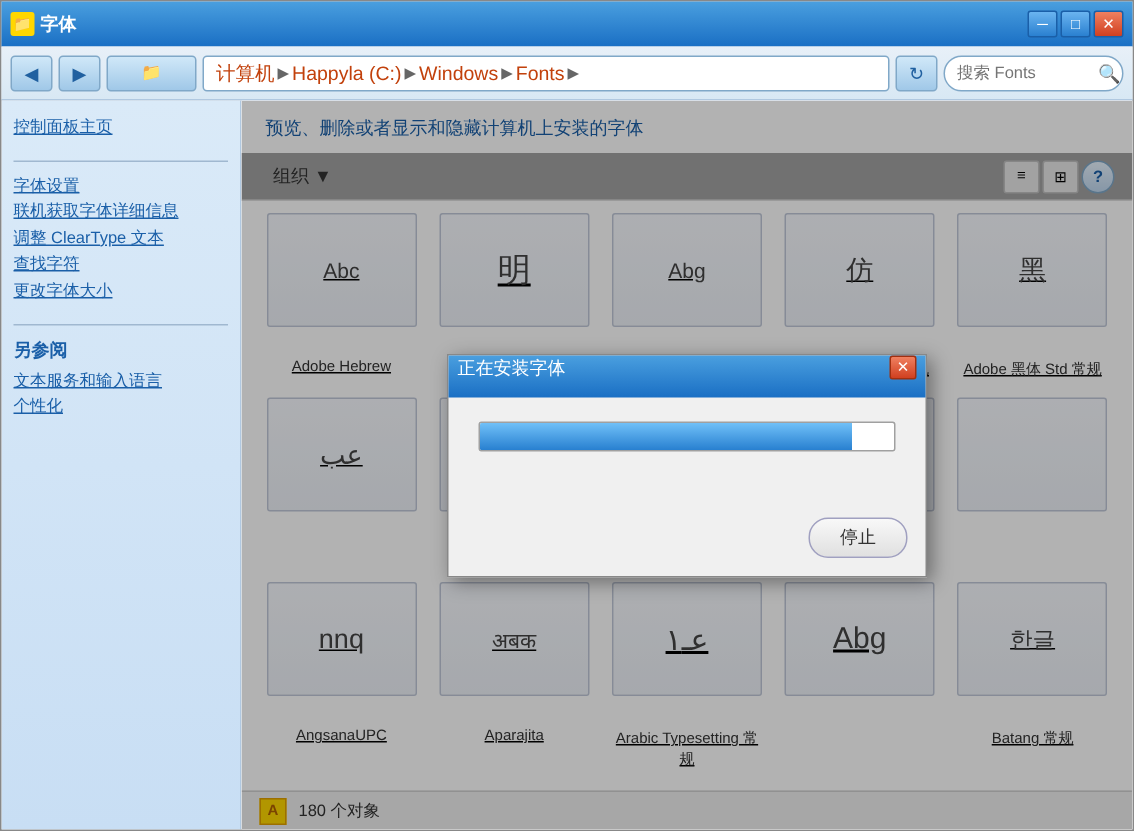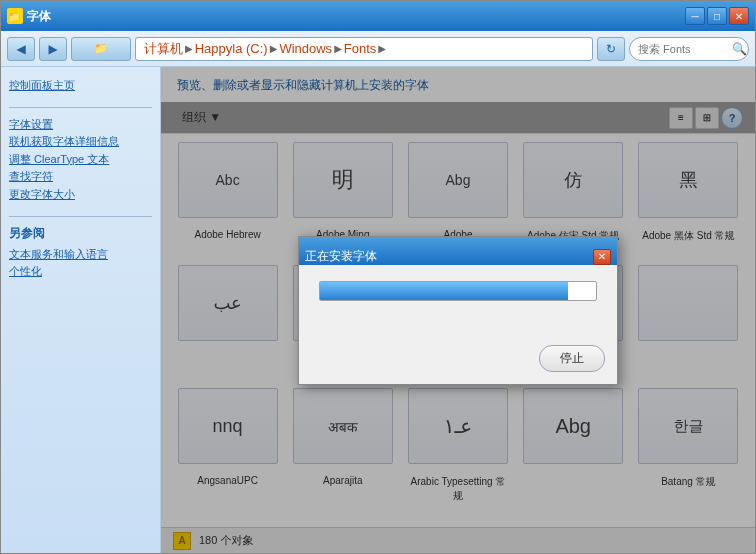--- a/index.html
+++ b/index.html
@@ -250,22 +250,23 @@
       grid-template-columns: repeat(5, 1fr);
       gap: 6px;
       padding: 8px 12px;
       overflow-y: auto;
       flex: 1;
     }
     .font-item {
       display: flex;
       flex-direction: column;
       align-items: center;
-      gap: 11px;
-      cursor: pointer;
+      gap: 21px;
+      cursor: pointer;
+      text-decoration: underline;
     }
     .font-preview {
       width: 100px;
       height: 76px;
       border: 1px solid #c0c8d8;
       background: linear-gradient(to bottom, #f8faff, #eef2f8);
       display: flex;
       align-items: center;
       justify-content: center;
       font-size: 20px;
@@ -330,21 +331,21 @@
     .modal {
       width: 320px;
       background: #f0f0f0;
       border: 1px solid #888;
       box-shadow: 3px 3px 12px rgba(0,0,0,0.4);
     }
     .modal-title-bar {
       height: 28px;
       background: linear-gradient(to bottom, #4a9fdf, #1a6fc4);
       display: flex;
-      align-items: flex-end;
+      align-items: flex-start;
       justify-content: space-between;
       padding: 0 6px;
     }
     .modal-title-text {
       color: white;
       font-size: 12px;
     }
     .modal-close-btn {
       width: 18px;
       height: 16px;

